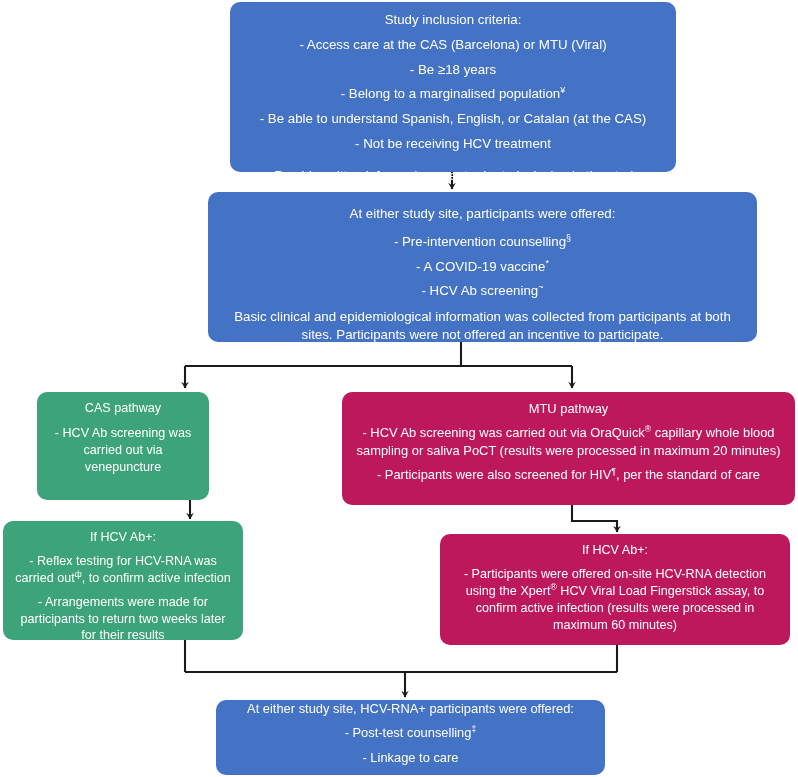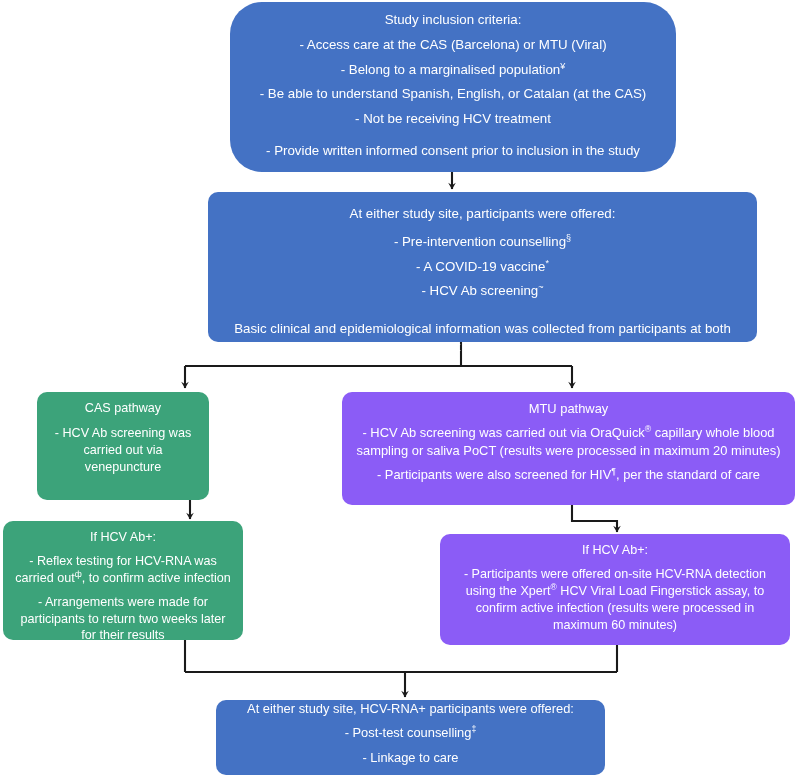--- a/index.html
+++ b/index.html
@@ -6,21 +6,21 @@
   body{width:798px;height:777px;position:relative;overflow:hidden;
        font-family:"Liberation Sans","DejaVu Sans",sans-serif;}
   #canvas{position:absolute;left:0;top:0;width:798px;height:777px;}
   .box{position:absolute;border-radius:10px;color:#ffffff;
        box-sizing:border-box;display:flex;flex-direction:column;
        justify-content:flex-start;align-items:center;
        text-align:center;line-height:1.34;}
   .box .ln{display:block;width:100%;padding:0 6px;box-sizing:border-box;}
   .blue{background:#4472C4;}
   .green{background:#3CA37A;}
-  .orange{background:#8b5cf6;}
+  .orange{background:#be185d;}
   sup{font-size:0.68em;line-height:0;vertical-align:super;}
   svg.conn{position:absolute;left:0;top:0;width:798px;height:777px;
            pointer-events:none;}
 </style>
 </head>
 <body>
 
 <div id="canvas">
 
   <svg class="conn" viewBox="0 0 798 777">
@@ -42,35 +42,36 @@
 
       <path d="M572,505 L572,521 L617,521 L617,532" marker-end="url(#ah)"></path>
 
       <path d="M185,640 L185,672"></path>
       <path d="M617,645 L617,672"></path>
       <path d="M185,672 L617,672"></path>
       <path d="M405,672 L405,697" marker-end="url(#ah)"></path>
     </g>
   </svg>
 
-  <div class="box blue" style="left:230px;top:2px;width:446px;height:170px;padding:9px 8px 0;font-size:13.3px;border-radius:32px;">
+  <div class="box blue" style="left:230px;top:2px;width:446px;height:170px;padding:9px 8px 0;font-size:13.3px;">
     <span class="ln">Study inclusion criteria:</span>
     <span class="ln" style="margin-top:7px;">- Access care at the CAS (Barcelona) or MTU (Viral)</span>
+    <span class="ln" style="margin-top:7px;">- Be ≥18 years</span>
     <span class="ln" style="margin-top:7px;">- Belong to a marginalised population<sup>¥</sup></span>
     <span class="ln" style="margin-top:7px;">- Be able to understand Spanish, English, or Catalan (at the CAS)</span>
     <span class="ln" style="margin-top:7px;">- Not be receiving HCV treatment</span>
     <span class="ln" style="margin-top:14px;">- Provide written informed consent prior to inclusion in the study</span>
   </div>
 
   <div class="box blue" style="left:208px;top:192px;width:549px;height:150px;padding:13px 12px 0;font-size:13.3px;">
     <span class="ln">At either study site, participants were offered:</span>
     <span class="ln" style="margin-top:10px;">- Pre-intervention counselling<sup>§</sup></span>
     <span class="ln" style="margin-top:7px;">- A COVID-19 vaccine<sup>*</sup></span>
     <span class="ln" style="margin-top:7px;">- HCV Ab screening<sup>~</sup></span>
-    <span class="ln" style="margin-top:20px;line-height:1.3;">Basic clinical and epidemiological information was collected from participants at both sites. Participants were not offered an incentive to participate.</span>
+    <span class="ln" style="margin-top:8px;line-height:1.3;">Basic clinical and epidemiological information was collected from participants at both sites. Participants were not offered an incentive to participate.</span>
   </div>
 
   <div class="box green" style="left:37px;top:392px;width:172px;height:108px;padding:8px 4px 0;font-size:12.6px;">
     <span class="ln">CAS pathway</span>
     <span class="ln" style="margin-top:8px;">- HCV Ab screening was carried out via venepuncture</span>
   </div>
 
   <div class="box orange" style="left:342px;top:392px;width:453px;height:113px;padding:8px 8px 0;font-size:12.9px;">
     <span class="ln">MTU pathway</span>
     <span class="ln" style="margin-top:7px;">- HCV Ab screening was carried out via OraQuick<sup>®</sup> capillary whole blood sampling or saliva PoCT (results were processed in maximum 20 minutes)</span>

